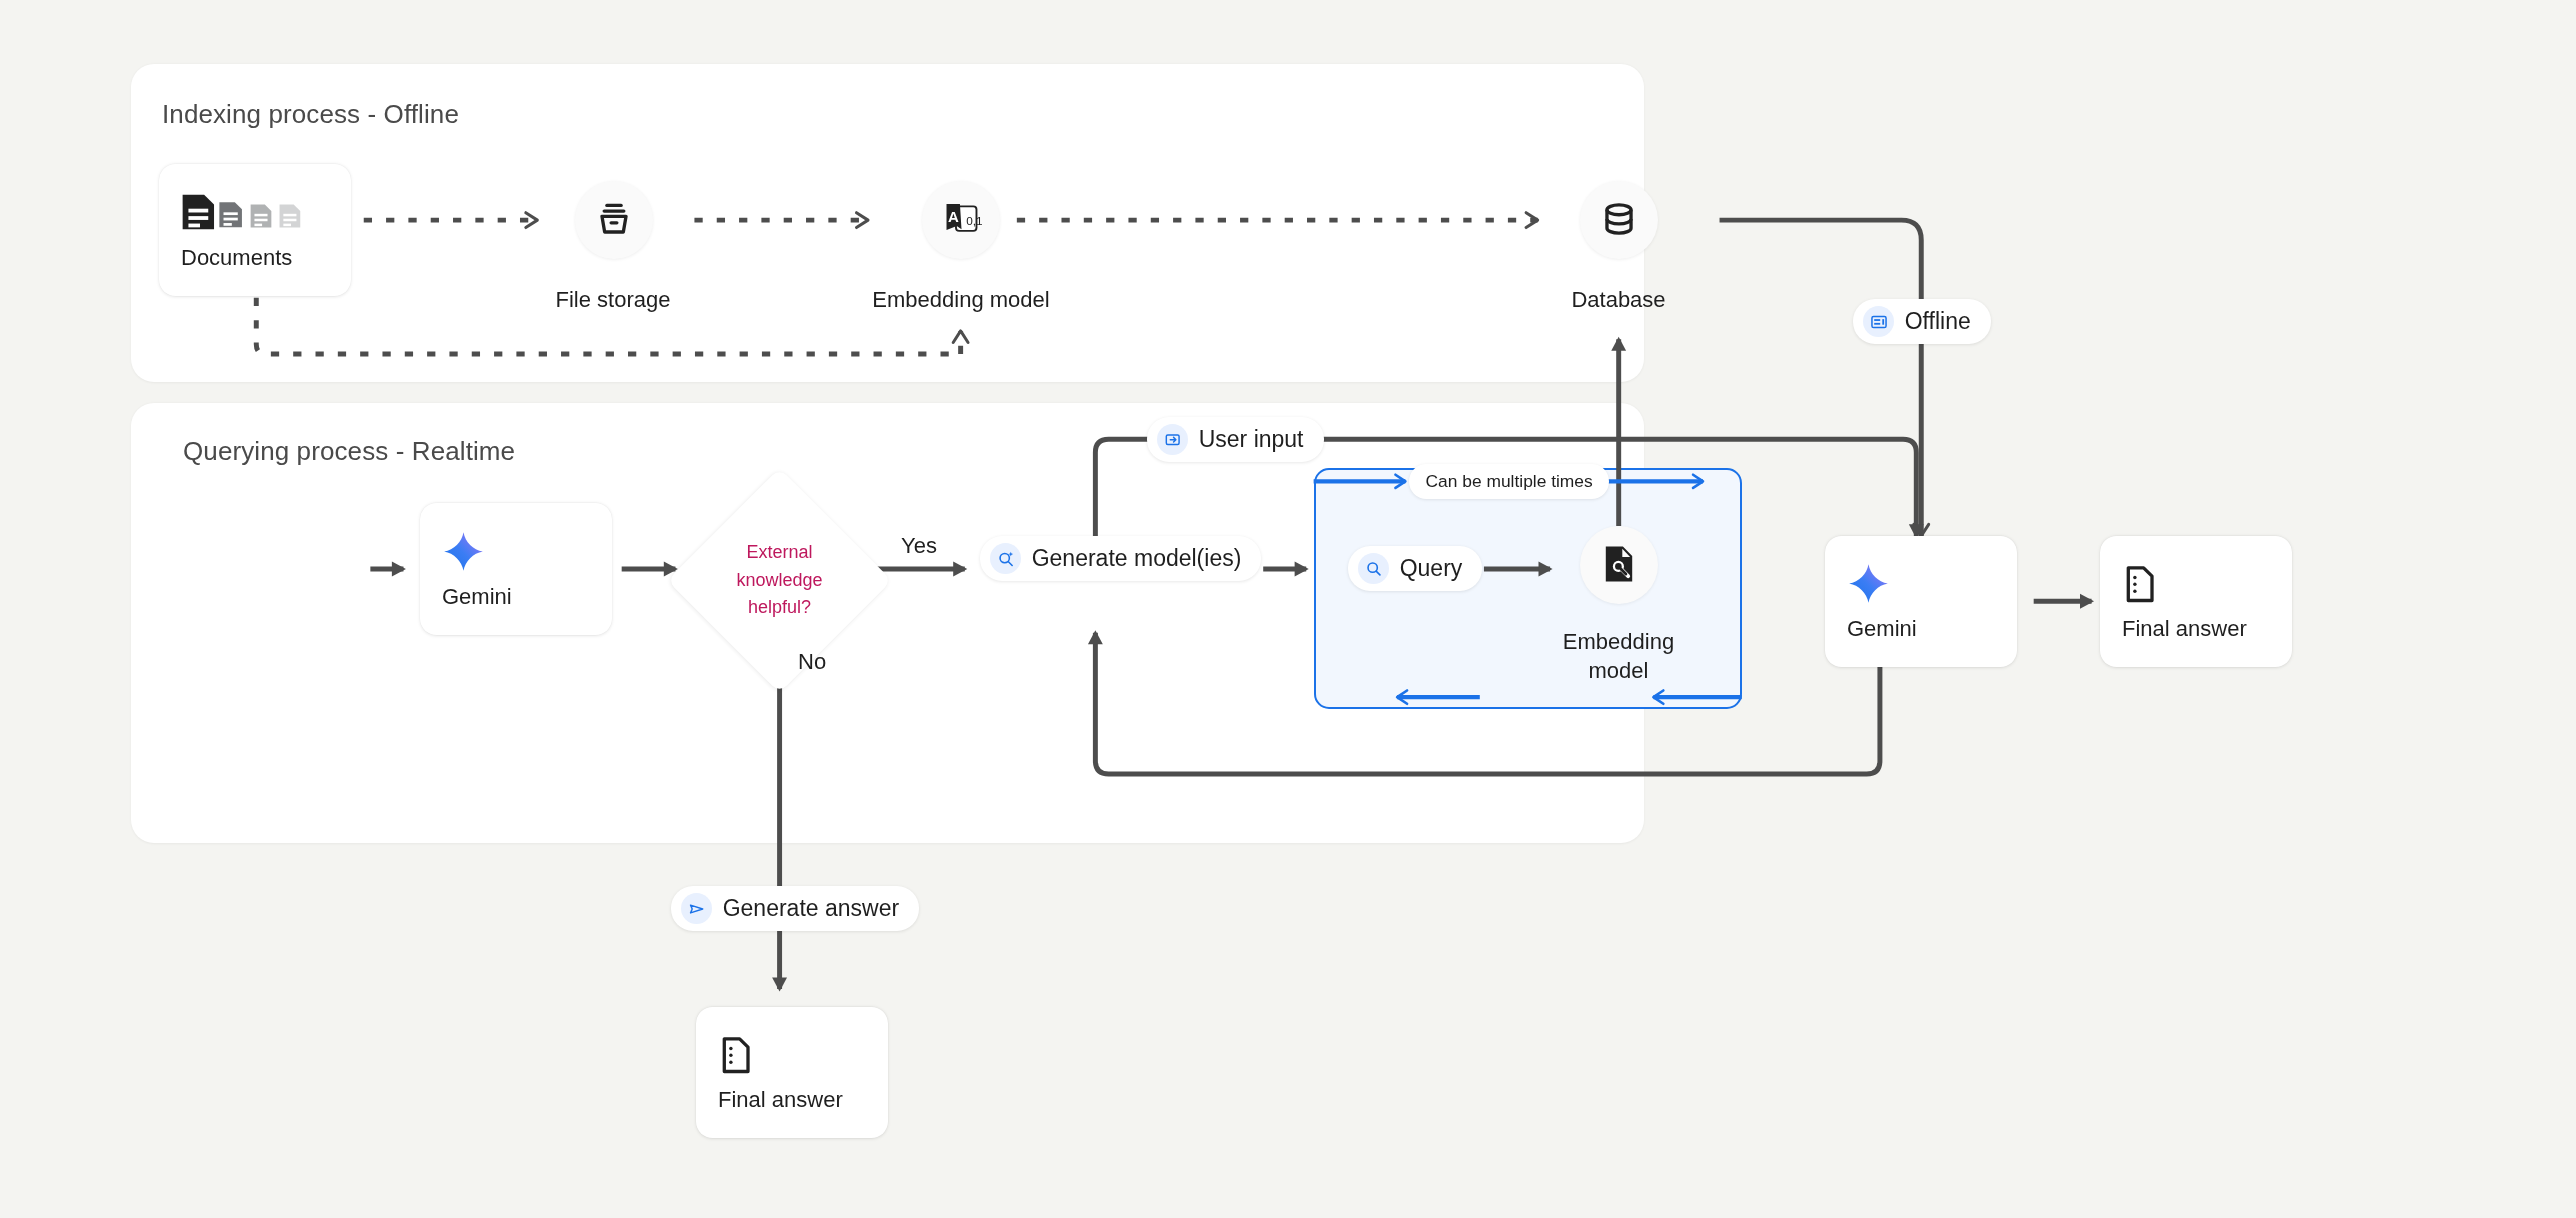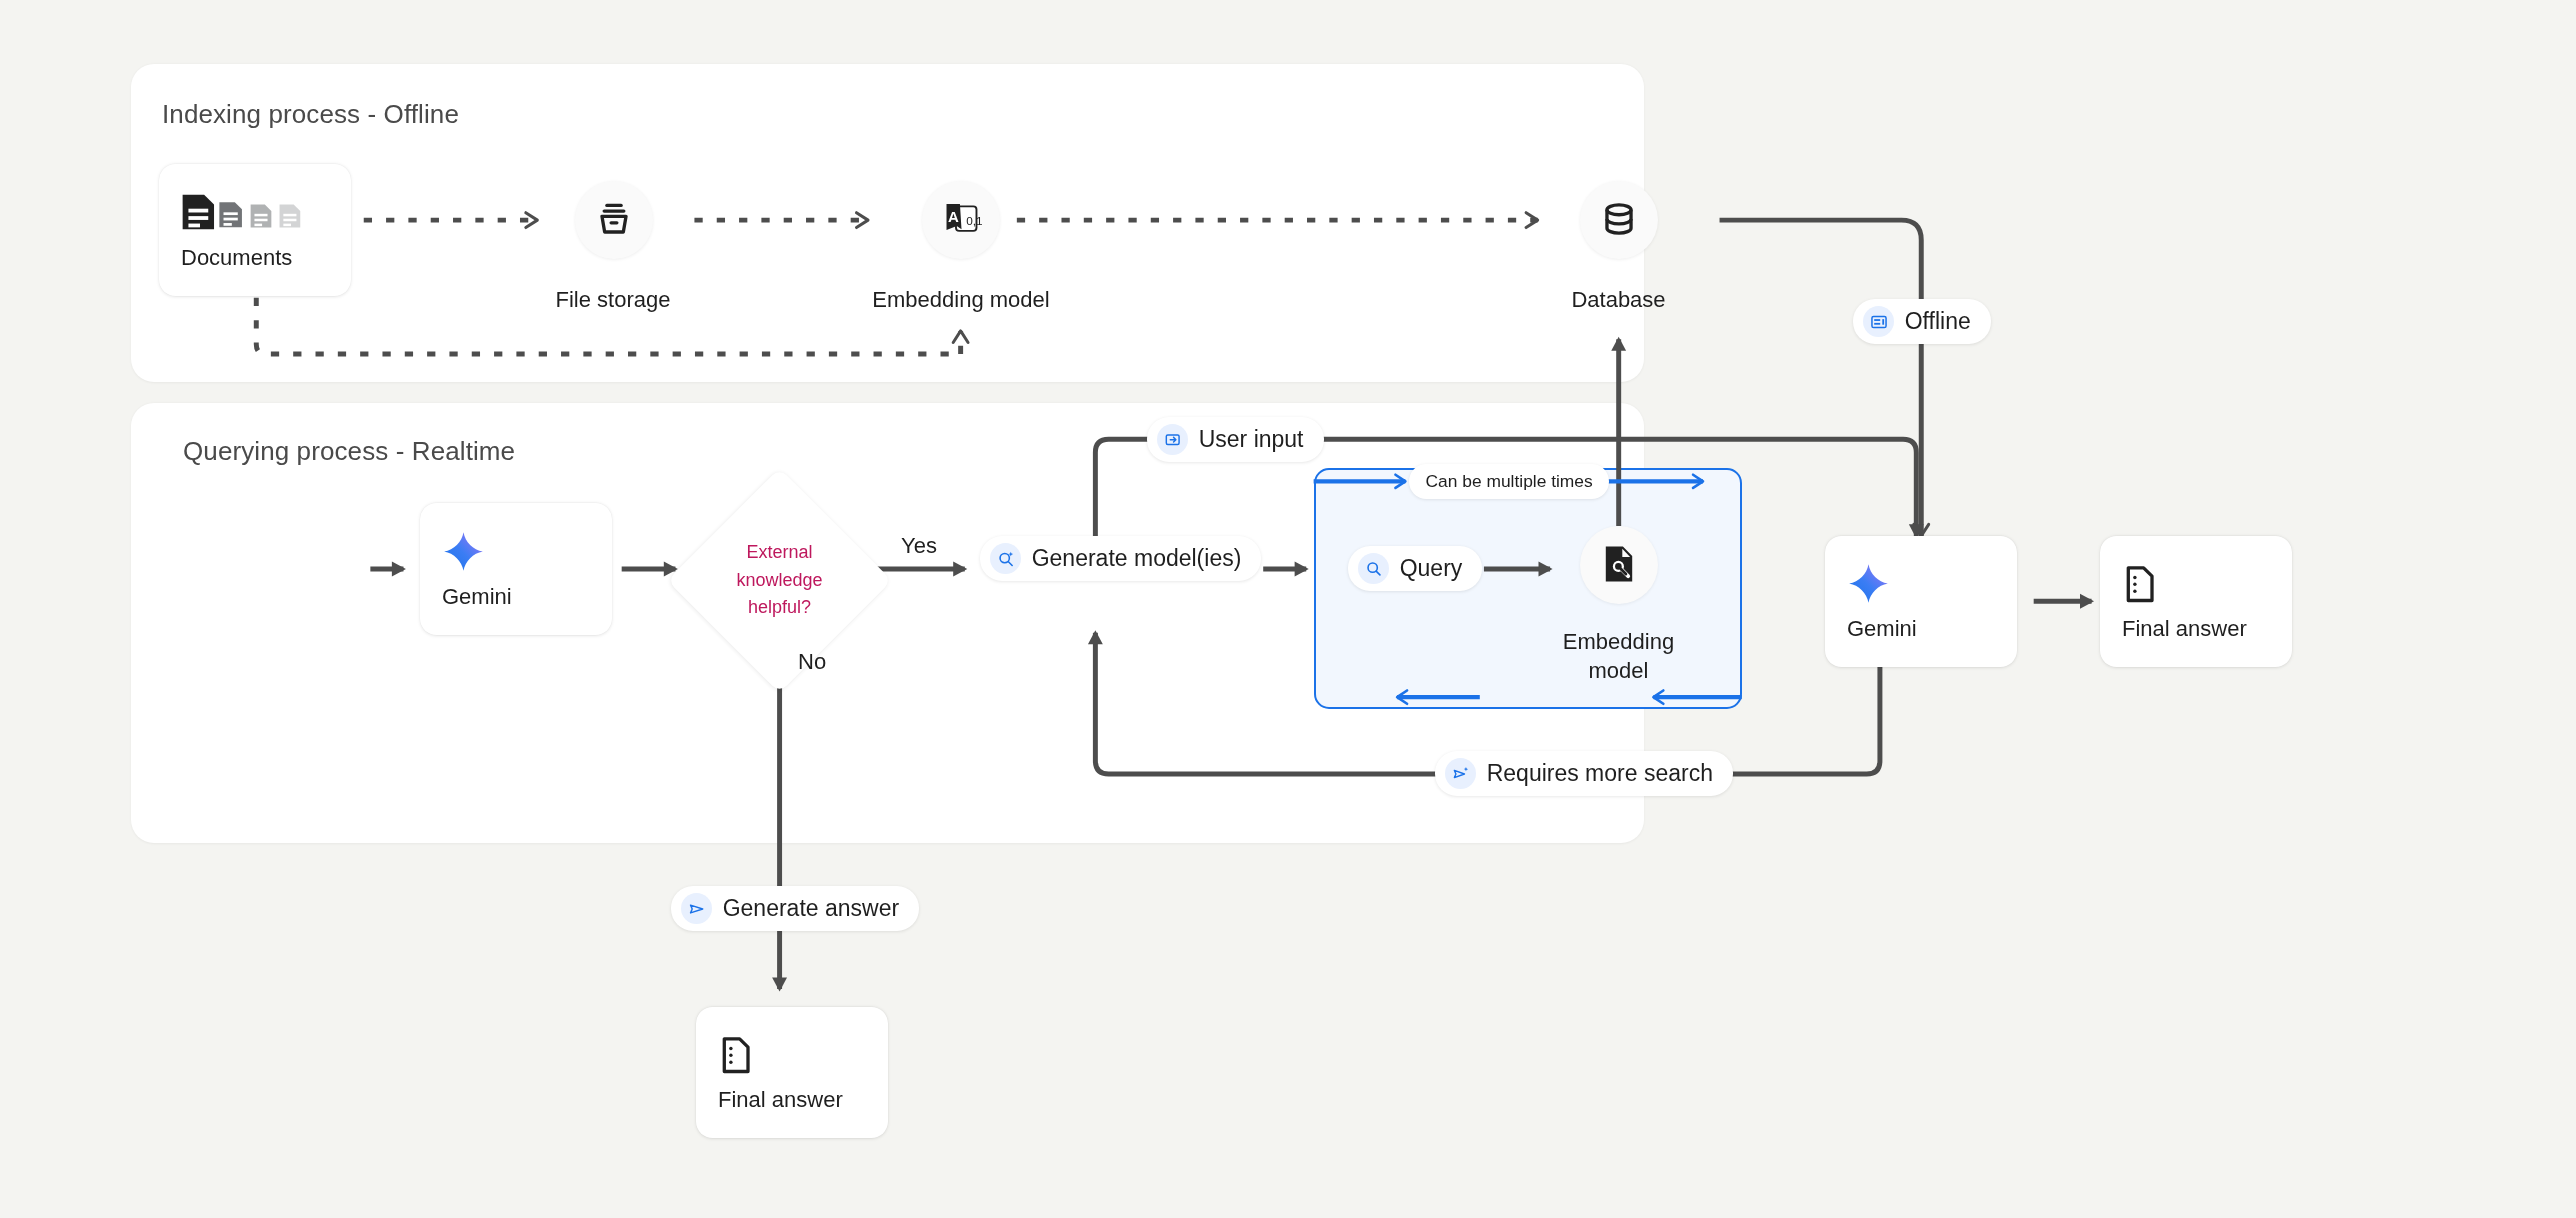--- a/index.html
+++ b/index.html
@@ -363,29 +363,20 @@
   <div class="pill" style="left:1147px;top:417px;">
     <span class="chip-ic">
       <svg width="17.4" height="17.4" viewBox="0 0 24 24" fill="none" stroke="#1b72e8" stroke-width="2">
         <rect x="3.2" y="5.4" width="17.6" height="13.2" rx="2"></rect>
         <path d="M8.6,12 h7.4 M13.2,8.8 L16.4,12 L13.2,15.2" stroke-linecap="round" stroke-linejoin="round"></path>
       </svg>
     </span>
     <span class="chip-tx">User input</span>
   </div>
 
-  <div class="pill" style="left:1435px;top:751px;">
-    <span class="chip-ic">
-      <svg width="18" height="18" viewBox="0 0 24 24" fill="none" stroke="#1b72e8" stroke-width="1.9" stroke-linejoin="round">
-        <path d="M3.2,7.2 L16.6,12 L3.2,16.8 L5.2,12 z"></path>
-        <path d="M18.6,2.6 l.8,2.1 2.1,.8 -2.1,.8 -.8,2.1 -.8,-2.1 -2.1,-.8 2.1,-.8z" fill="#1b72e8" stroke="none"></path>
-      </svg>
-    </span>
-    <span class="chip-tx">Requires more search</span>
-  </div>
 
   <div class="card" style="left:1825px;top:536px;width:192px;height:131px;">
     <div class="ic">
       <svg width="43" height="43" viewBox="0 0 24 24">
         <defs>
           <linearGradient id="gg2" x1="0%" y1="100%" x2="100%" y2="0%">
             <stop offset="0%" stop-color="#1b72e8"></stop>
             <stop offset="48%" stop-color="#3b7df4"></stop>
             <stop offset="100%" stop-color="#a476f7"></stop>
           </linearGradient>

